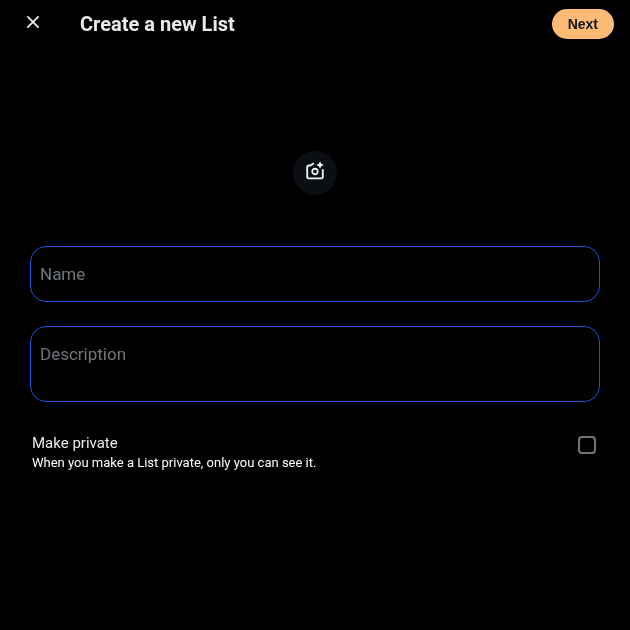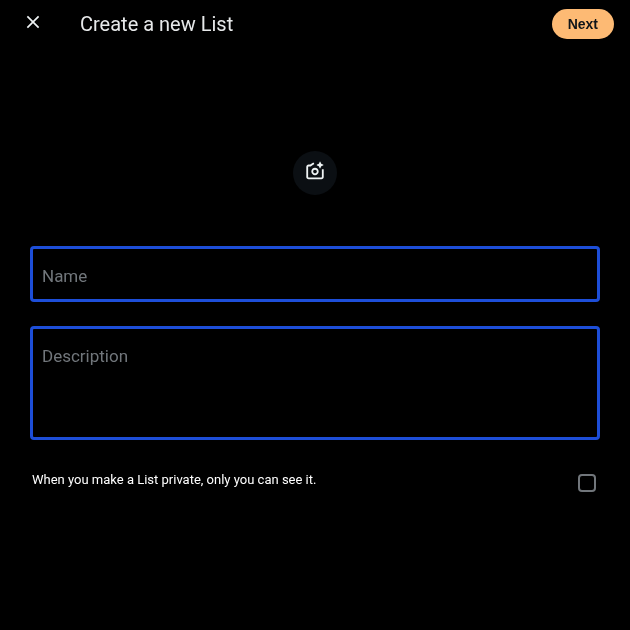--- a/index.html
+++ b/index.html
@@ -31,21 +31,21 @@
       cursor: pointer;
       margin-right: 30px;
     }
     .close-btn svg {
       width: 20px;
       height: 20px;
       fill: #eff3f4;
     }
     .title {
       font-size: 20px;
-      font-weight: 400;
+      font-weight: 700;
       flex: 1;
       color: #e7e9ea;
     }
     .next-btn {
       background: #fdba74;
       color: #0f1419;
       border: none;
       padding: 7px 16px;
       border-radius: 9999px;
       font-size: 14px;
@@ -74,30 +74,30 @@
     }
     .camera-btn svg {
       width: 22px;
       height: 22px;
       fill: #eff3f4;
     }
     .form {
       padding: 18px 30px;
     }
     .field {
-      border: 3px solid #1d4ed8;
-      border-radius: 4px;
+      border: 1px solid #1d4ed8;
+      border-radius: 16px;
       margin-bottom: 24px;
       position: relative;
     }
     .field-name {
       height: 56px;
     }
     .field-desc {
-      height: 114px;
+      height: 76px;
       text-decoration: underline;
     }
     .field-label {
       position: absolute;
       left: 9px;
       top: 17px;
       font-size: 17px;
       color: #71767b;
       pointer-events: none;
     }
@@ -173,17 +173,18 @@
     <input type="text" value="" style="">
   </div>
 
   <div class="field field-desc">
     <span class="field-label">Description</span>
     <textarea style=""></textarea>
   </div>
 
   <div class="private-row">
     <div class="private-text">
+      <div class="private-label">Make private</div>
       <div class="private-desc">When you make a List private, only you can see it.</div>
     </div>
     <div class="checkbox"></div>
   </div>
 </div>
 
 </body></html>

